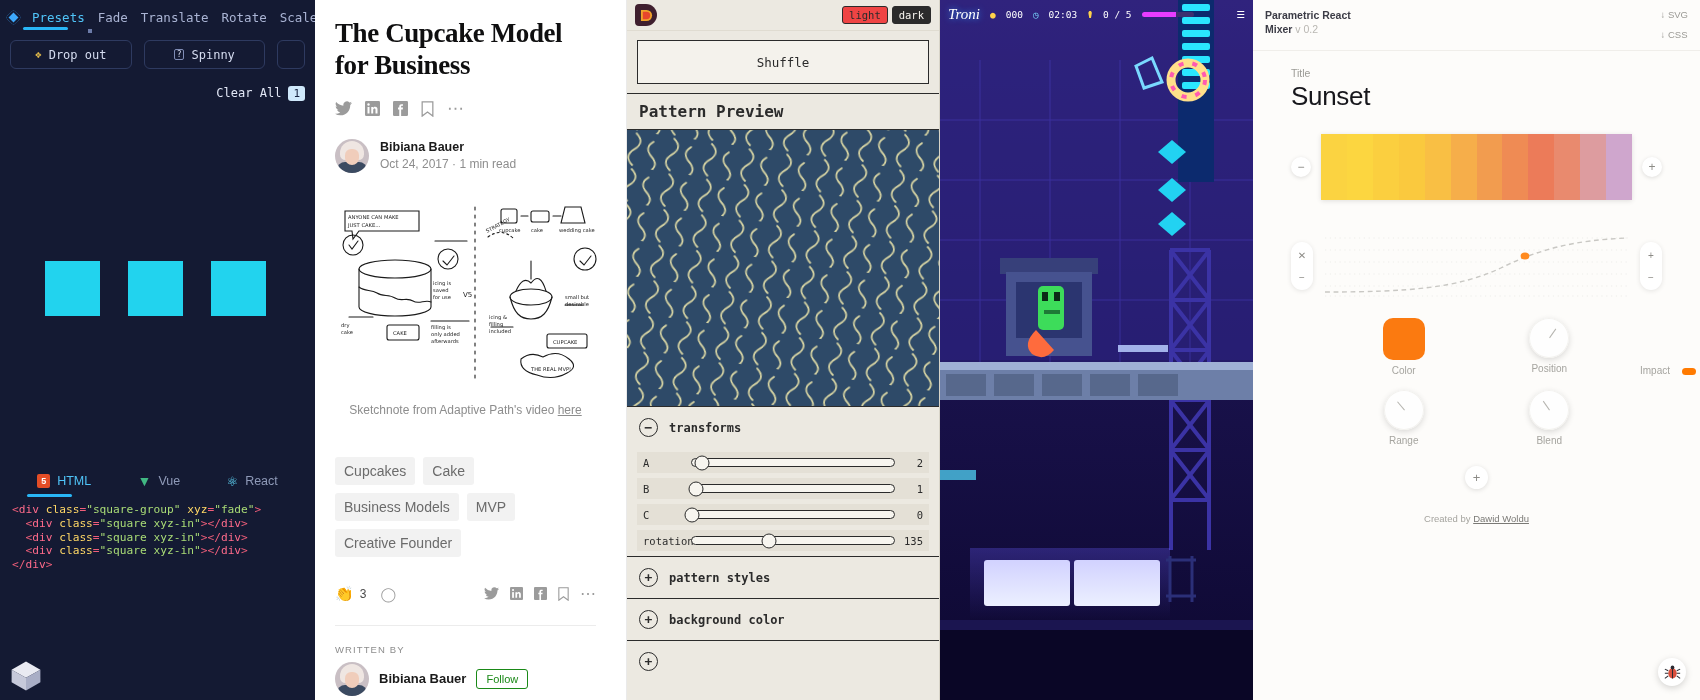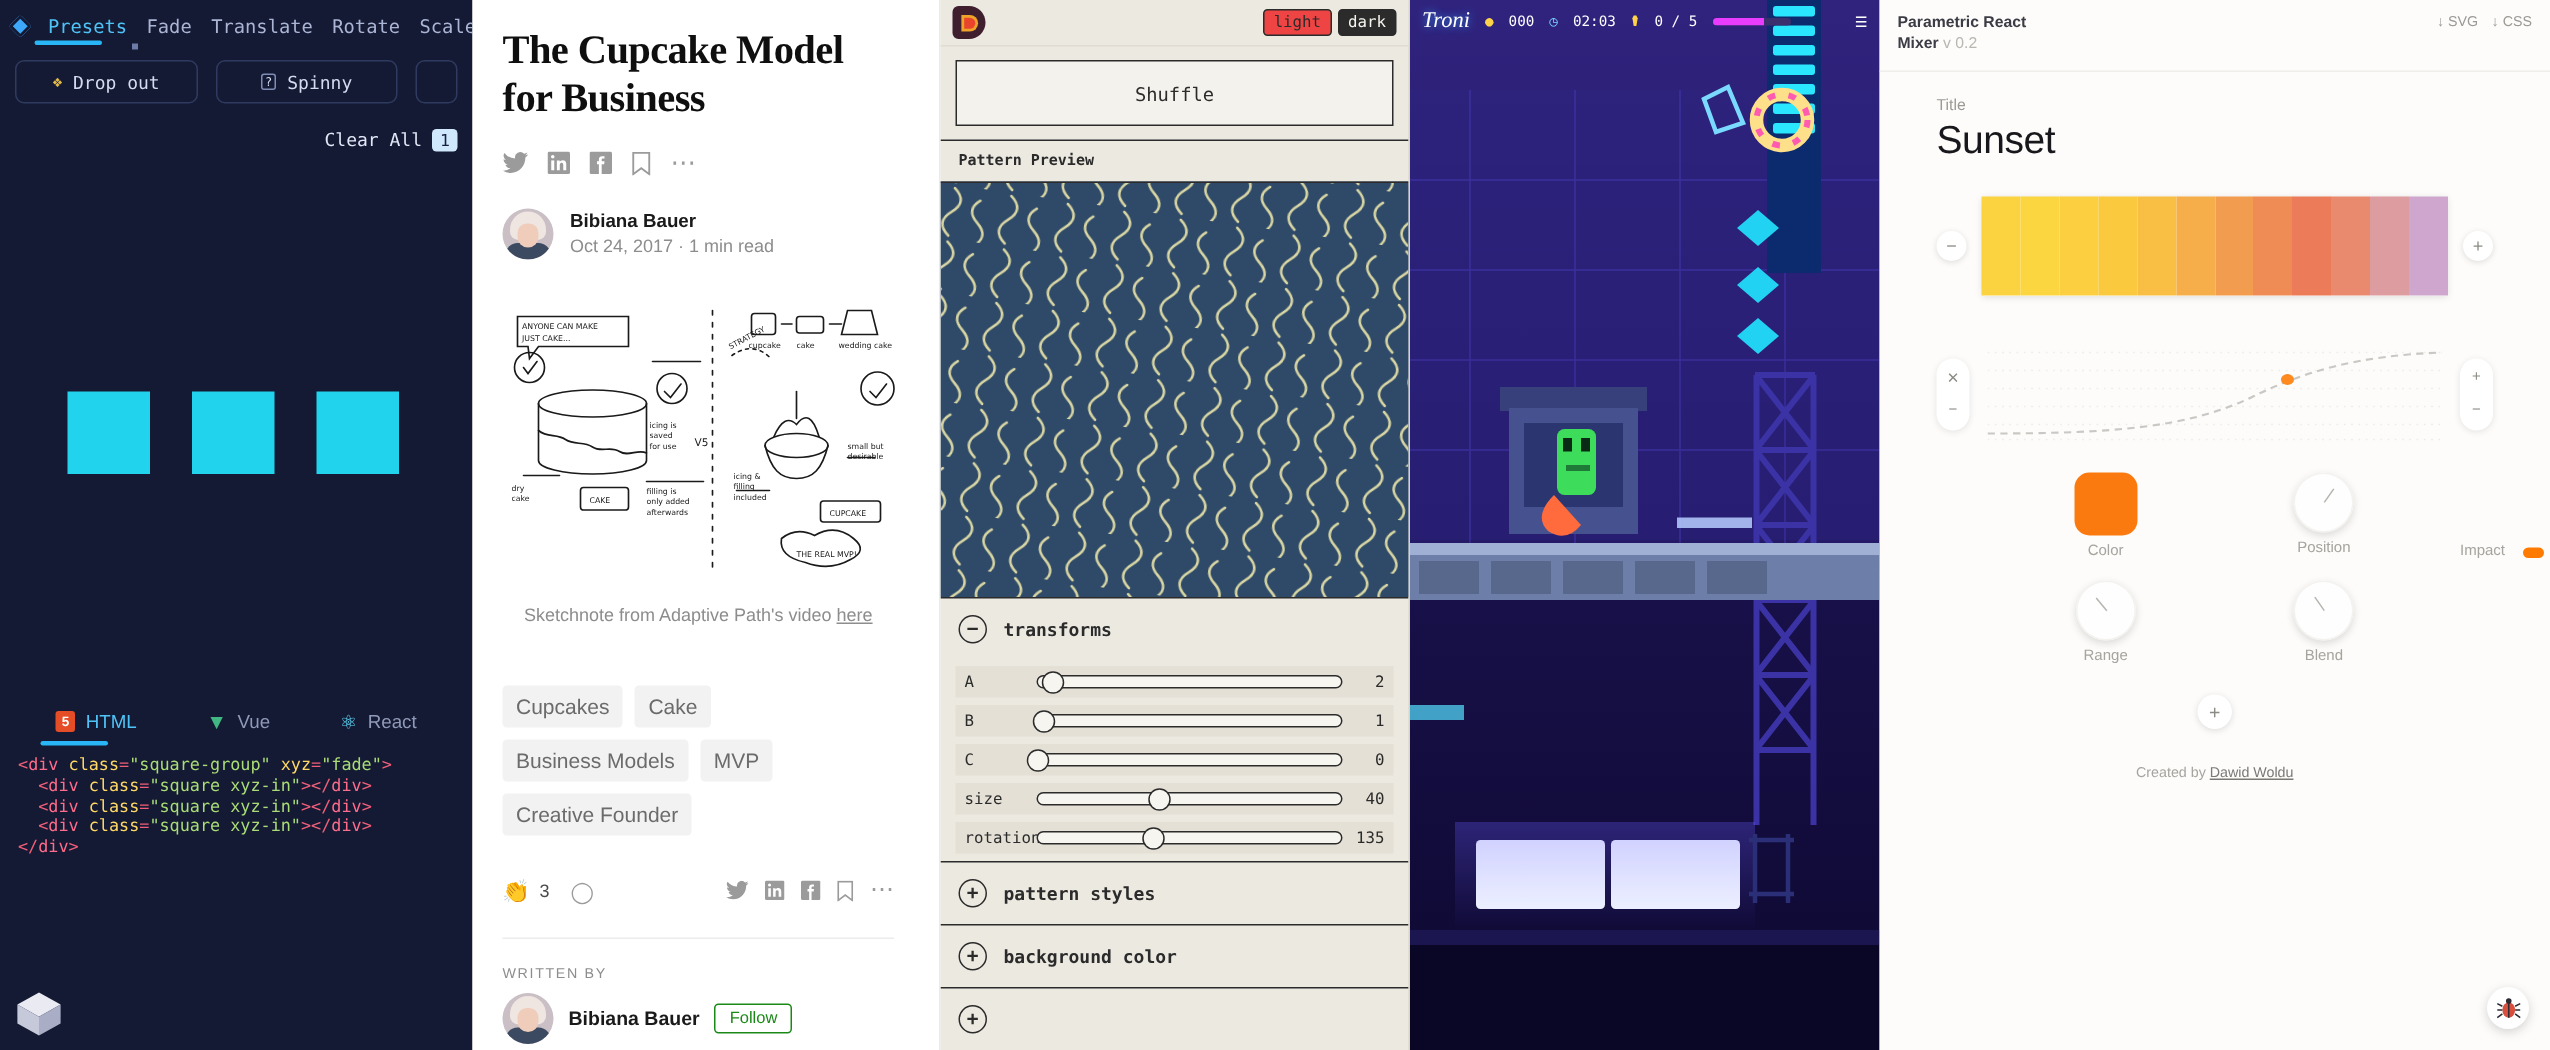--- a/index.html
+++ b/index.html
@@ -84,21 +84,21 @@
     flex: 0 0 313px; width: 313px; height: 700px; background: #ece9e1;
     font-family: "DejaVu Sans Mono", monospace; color: #2b2b2b;
     position: relative; overflow: hidden; border-right: 1px solid #d8d4c8;
   }
   .pg-top { height: 31px; background: #ece9e1; display: flex; align-items: center; padding: 0 8px; justify-content: space-between; border-bottom:1px solid #e0dcd1;}
   .pg-logo { width: 22px; height: 22px; background: #3f1f2e; border-radius: 4px 11px 11px 4px; display: flex; align-items: center; justify-content: center; }
   .pg-theme { display: flex; gap: 4px; }
   .pg-theme span { font-size: 10.5px; padding: 2px 6px; border: 1px solid #2b2b2b; border-radius: 3px; background: #ef4444; cursor: pointer; }
   .pg-theme span.sel { background: #2b2b2b; color: #f7f5ef; }
   .pg-shuffle { margin: 9px 10px; height: 44px; border: 1.5px solid #2b2b2b; background: #f4f2ec; display:flex; align-items:center; justify-content:center; font-size: 12.5px; cursor: pointer; }
-  .pg-section-h { font-size: 10px; font-weight: bold; padding: 8px 12px; border-top: 1.5px solid #2b2b2b; }
+  .pg-section-h { font-size: 16px; font-weight: bold; padding: 8px 12px; border-top: 1.5px solid #2b2b2b; }
   .pg-preview { height: 277px; background: #2e4a68; position: relative; overflow: hidden; border-top:1.5px solid #2b2b2b;}
   .pg-acc { display: flex; align-items: center; gap: 11px; padding: 11px 12px; border-top: 1.5px solid #2b2b2b; font-size: 12px; font-weight: bold; cursor: pointer; }
   .pg-circ { width: 19px; height: 19px; border: 1.4px solid #2b2b2b; border-radius: 50%; display: flex; align-items: center; justify-content: center; font-size: 13px; line-height: 1; }
   .pg-slider-row { display: flex; align-items: center; background: #e4e0d6; margin: 0 10px 5px 10px; height: 21px; padding: 0 6px; }
   .pg-slider-label { font-size: 10.5px; width: 48px; flex: 0 0 48px; }
   .pg-track { flex: 1; height: 9px; border: 1.3px solid #2b2b2b; border-radius: 5px; position: relative; background: #f7f5ef; }
   .pg-knob { position: absolute; top: 50%; width: 15px; height: 15px; border: 1.4px solid #2b2b2b; border-radius: 50%; background: #f7f5ef; transform: translate(-50%, -50%); }
   .pg-val { width: 28px; flex: 0 0 28px; text-align: right; font-size: 10.5px; }
 
   
@@ -106,21 +106,21 @@
   .g-hud { position: absolute; top: 6px; left: 0; width: 313px; display: flex; align-items: center; gap: 10px; padding: 0 8px; font-family: "DejaVu Sans Mono", monospace; font-size: 9.5px; color: #fff; z-index: 9; }
   .g-logo { font-family: "Liberation Serif", serif; font-style: italic; font-size: 15px; color: #fff; text-shadow: 0 0 6px #39f; }
   .g-bar { width: 52px; height: 5px; background: #3c2f6e; border-radius: 3px; overflow: hidden; }
   .g-bar i { display: block; height: 100%; background: #e83cff; width: 66%; }
 
   
   #panel-mixer { flex: 1 1 auto; height: 700px; background: #fdfcfa; position: relative; overflow: hidden; color: #2b2b33; }
   .mx-top { display: flex; align-items: flex-start; justify-content: space-between; padding: 9px 12px 10px 12px; border-bottom: 1px solid #f0eeea; }
   .mx-brand { font-size: 10.5px; line-height: 1.32; font-weight: 600; color: #3c3c46; }
   .mx-ver { color: #b9b7b2; font-weight: 400; }
-  .mx-exports { display: flex; gap: 9px; }
+  .mx-exports { display: flex; gap: 9px; flex-direction: column; }
   .mx-exp { font-size: 9.5px; color: #9b9a95; cursor: pointer; }
   .mx-body { padding: 16px 38px 0 38px; }
   .mx-label { font-size: 10.5px; color: #9b9a95; }
   .mx-title { font-size: 26px; font-weight: 400; letter-spacing: -0.3px; margin-top: 2px; color: #17171c; }
   .sw-wrap { display: flex; align-items: center; gap: 10px; margin-top: 22px; }
   .sw-round { width: 20px; height: 20px; border-radius: 50%; background: #fff; box-shadow: 0 1px 4px rgba(0,0,0,.13); color: #8c8b86; font-size: 12px; display: flex; align-items: center; justify-content: center; flex: 0 0 20px; cursor: pointer; }
   .sw-strip { display: flex; flex: 1; height: 66px; box-shadow: 0 1px 5px rgba(0,0,0,.12); }
   .sw-strip div { flex: 1; }
   .curve-wrap { display: flex; align-items: center; gap: 12px; margin-top: 32px; }
   .vstack { display: flex; flex-direction: column; gap: 6px; background: #fff; border-radius: 13px; padding: 5px 3px; box-shadow: 0 1px 5px rgba(0,0,0,.1); }
@@ -402,27 +402,20 @@
       <span class="pg-val">1</span>
     </div>
     <div class="pg-slider-row">
       <span class="pg-slider-label">C</span>
       <span class="pg-track">
           <span class="pg-knob" style="left:0%"></span>
         </span>
       <span class="pg-val">0</span>
     </div>
     <div class="pg-slider-row">
-      <span class="pg-slider-label">size</span>
-      <span class="pg-track">
-          <span class="pg-knob" style="left:40%"></span>
-        </span>
-      <span class="pg-val">40</span>
-    </div>
-    <div class="pg-slider-row">
       <span class="pg-slider-label">rotation</span>
       <span class="pg-track">
           <span class="pg-knob" style="left:38%"></span>
         </span>
       <span class="pg-val">135</span>
     </div>
   </div>
 
   <div class="pg-acc">
     <span class="pg-circ">+</span>

